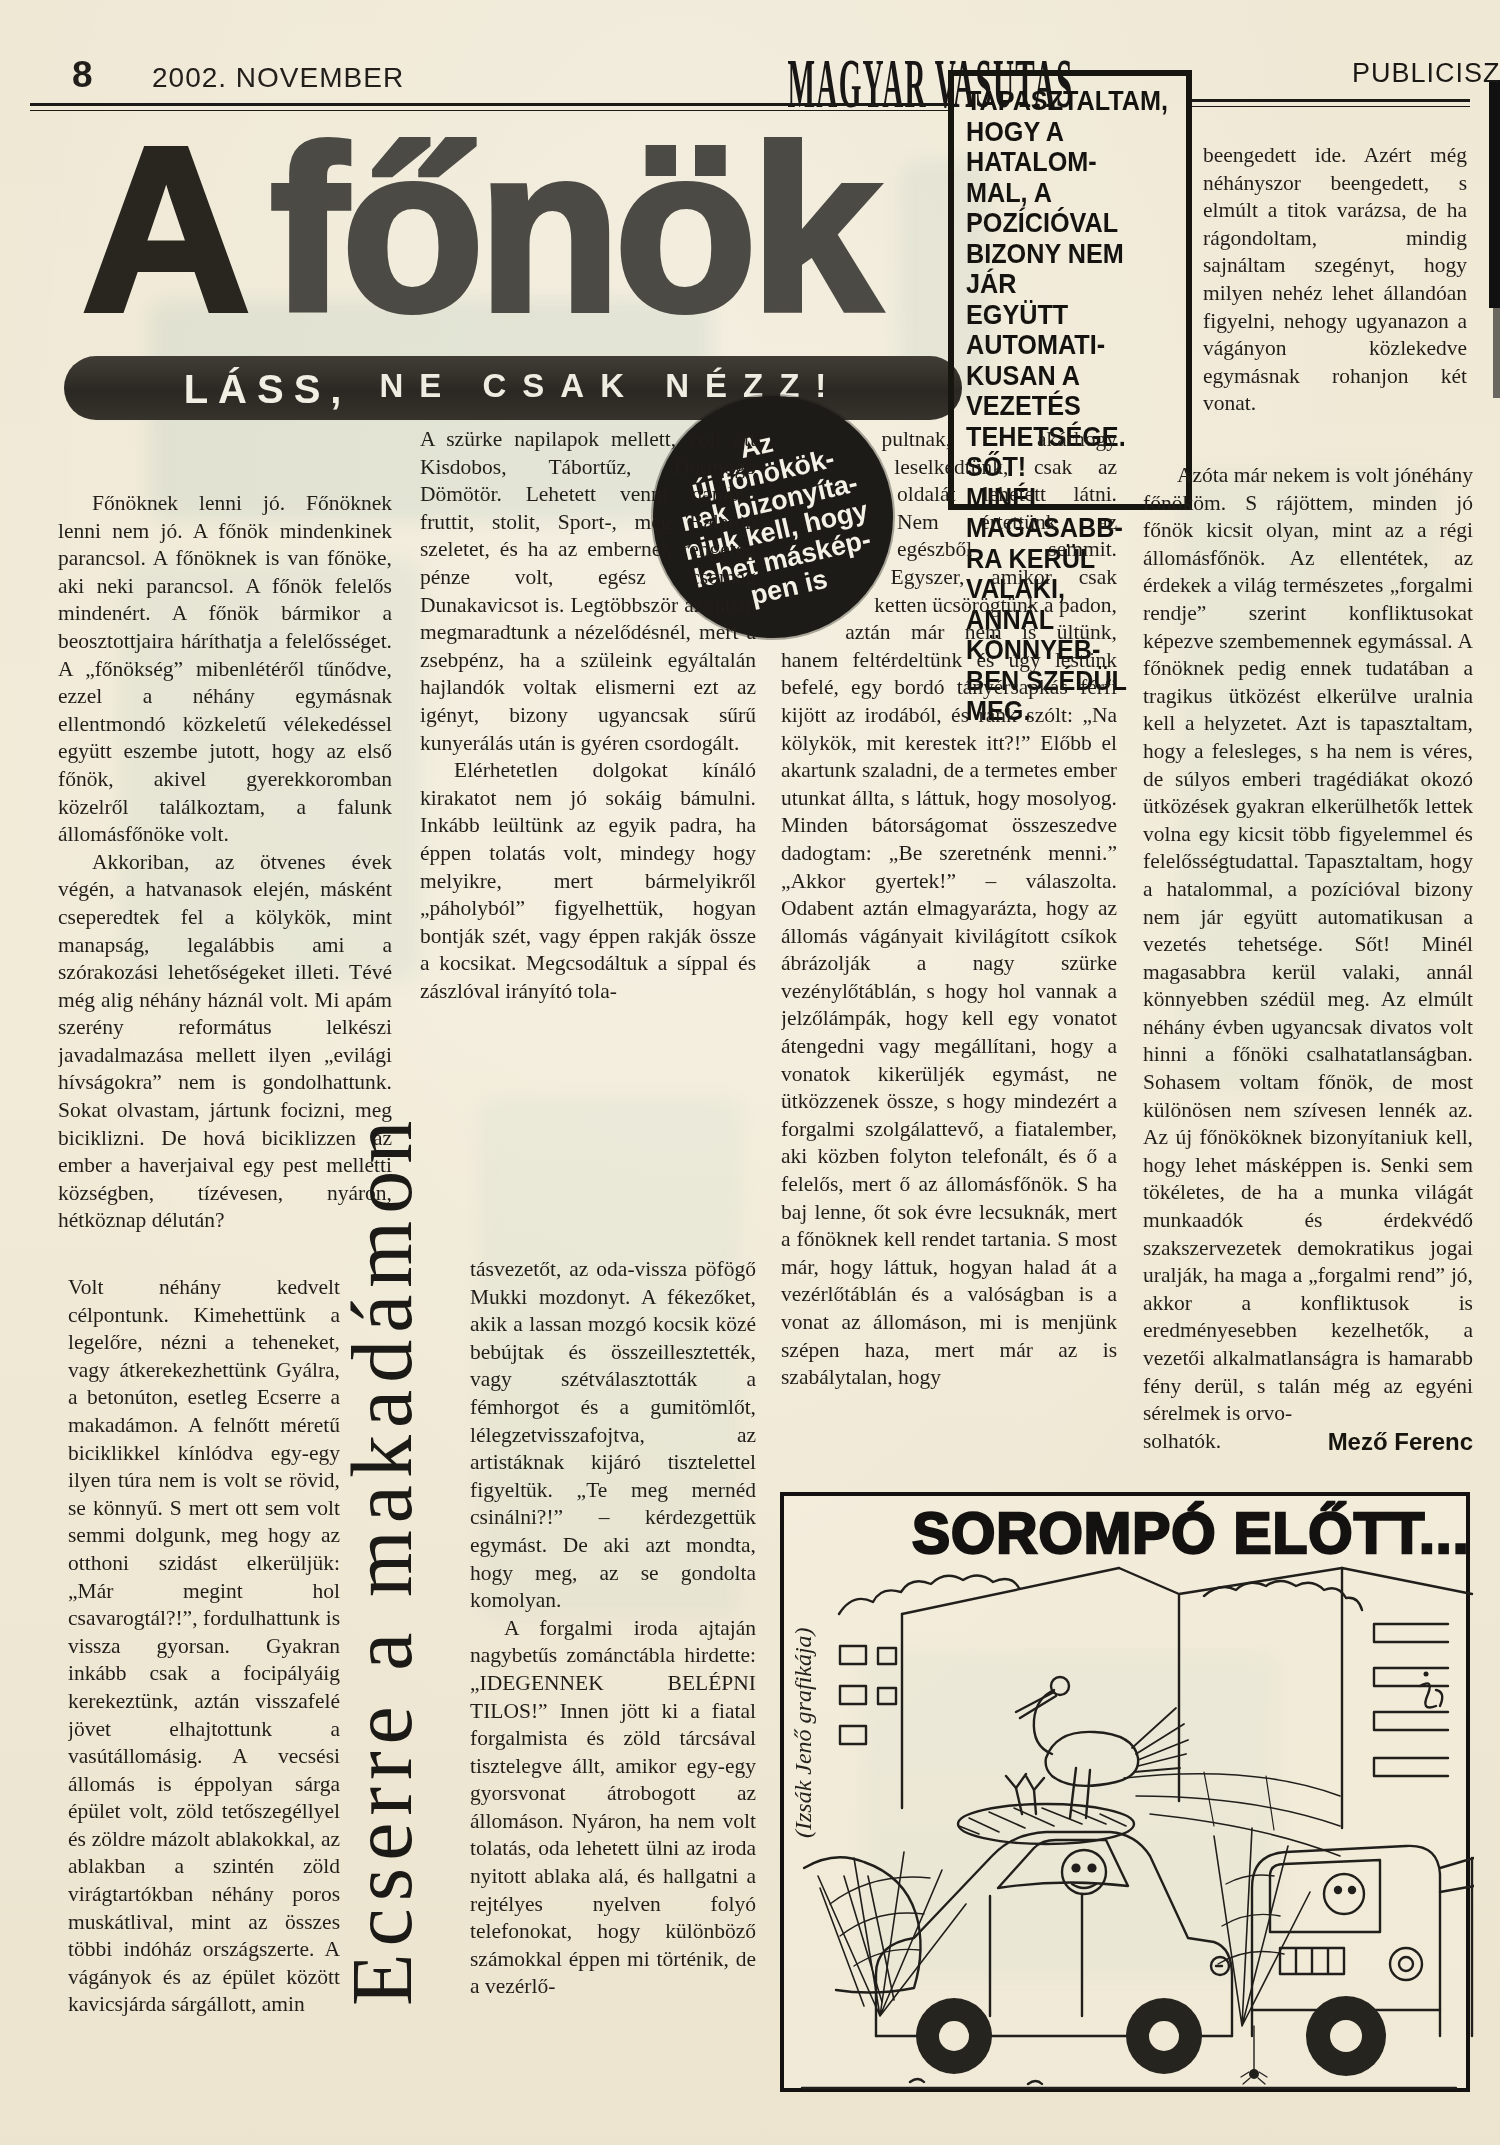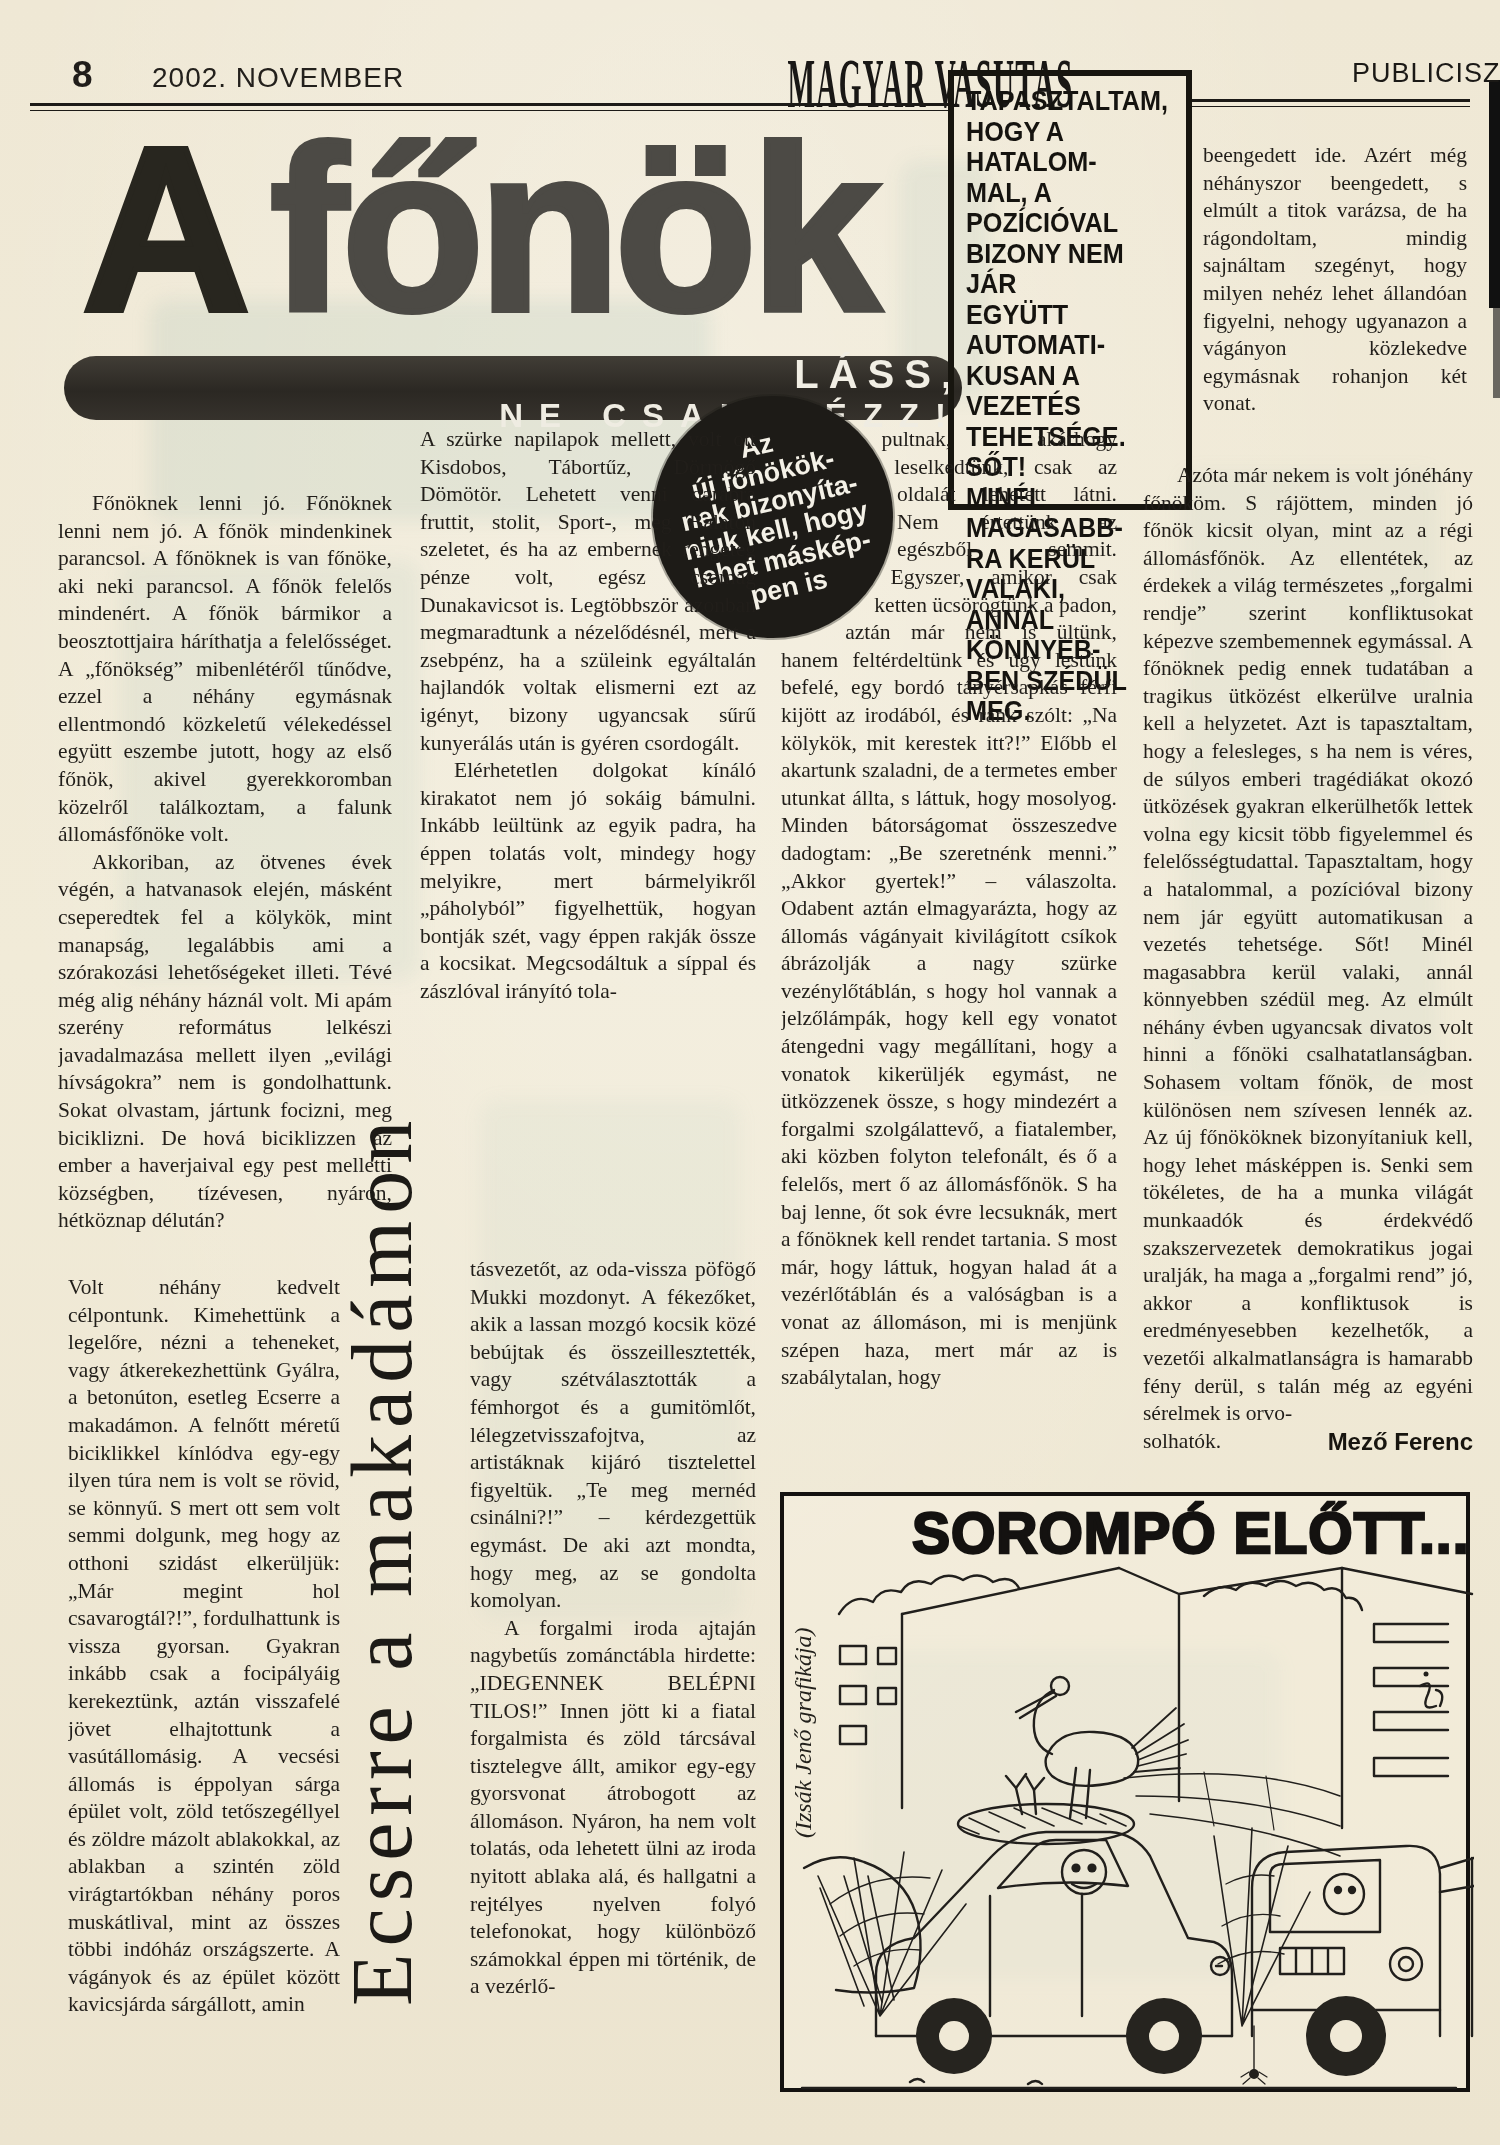--- a/index.html
+++ b/index.html
@@ -18,22 +18,22 @@
             transform:scale(.62,1.5);transform-origin:center top;white-space:nowrap;color:#191715;}
   .section{font-family:"Liberation Sans",sans-serif;font-size:27px;letter-spacing:1px;color:#1b1916;}
   .rule{position:absolute;background:#1c1a17;}
   
   .bigtitle{font-family:"Liberation Sans",sans-serif;font-weight:bold;font-size:233px;line-height:215px;
             letter-spacing:-6px;white-space:nowrap;-webkit-text-stroke:6px currentColor;}
   .bigtitle .ta{color:#28261f;}
   .bigtitle .tb{color:#4c4a45;margin-left:26px;-webkit-text-stroke:6px #4c4a45;}
   
   .subbar{position:absolute;background:linear-gradient(180deg,#413d36,#2b2823 55%,#36322c);
-          border-radius:34px;display:flex;align-items:flex-end;justify-content:center;
-          padding-top:11px;box-sizing:border-box;flex-direction:column;}
+          border-radius:34px;display:flex;align-items:flex-start;justify-content:center;
+          padding-top:11px;box-sizing:border-box;}
   .subbar .s1{font-family:"Liberation Sans",sans-serif;font-weight:bold;font-size:40px;letter-spacing:10px;color:#f1eee4;}
   .subbar .s2{font-family:"Liberation Sans",sans-serif;font-weight:700;font-size:33px;letter-spacing:16px;color:#efece2;margin-left:28px;}
   
   .pullbox{position:absolute;border:6px solid #17150f;box-sizing:border-box;padding:10px 8px 8px 12px;}
   .pullbox .inner{font-family:"Liberation Sans",sans-serif;font-weight:bold;font-size:28px;line-height:30.5px;
                   color:#15130f;white-space:pre-line;transform:scaleX(.9);transform-origin:left top;width:111%;}
   
   .callout{position:absolute;background:#1d1b17;border-radius:50%;display:flex;align-items:center;justify-content:center;
            box-shadow:0 0 0 2px rgba(30,28,22,.35);}
   .callout .inner{transform:rotate(-13deg);font-family:"Liberation Sans",sans-serif;font-weight:bold;

